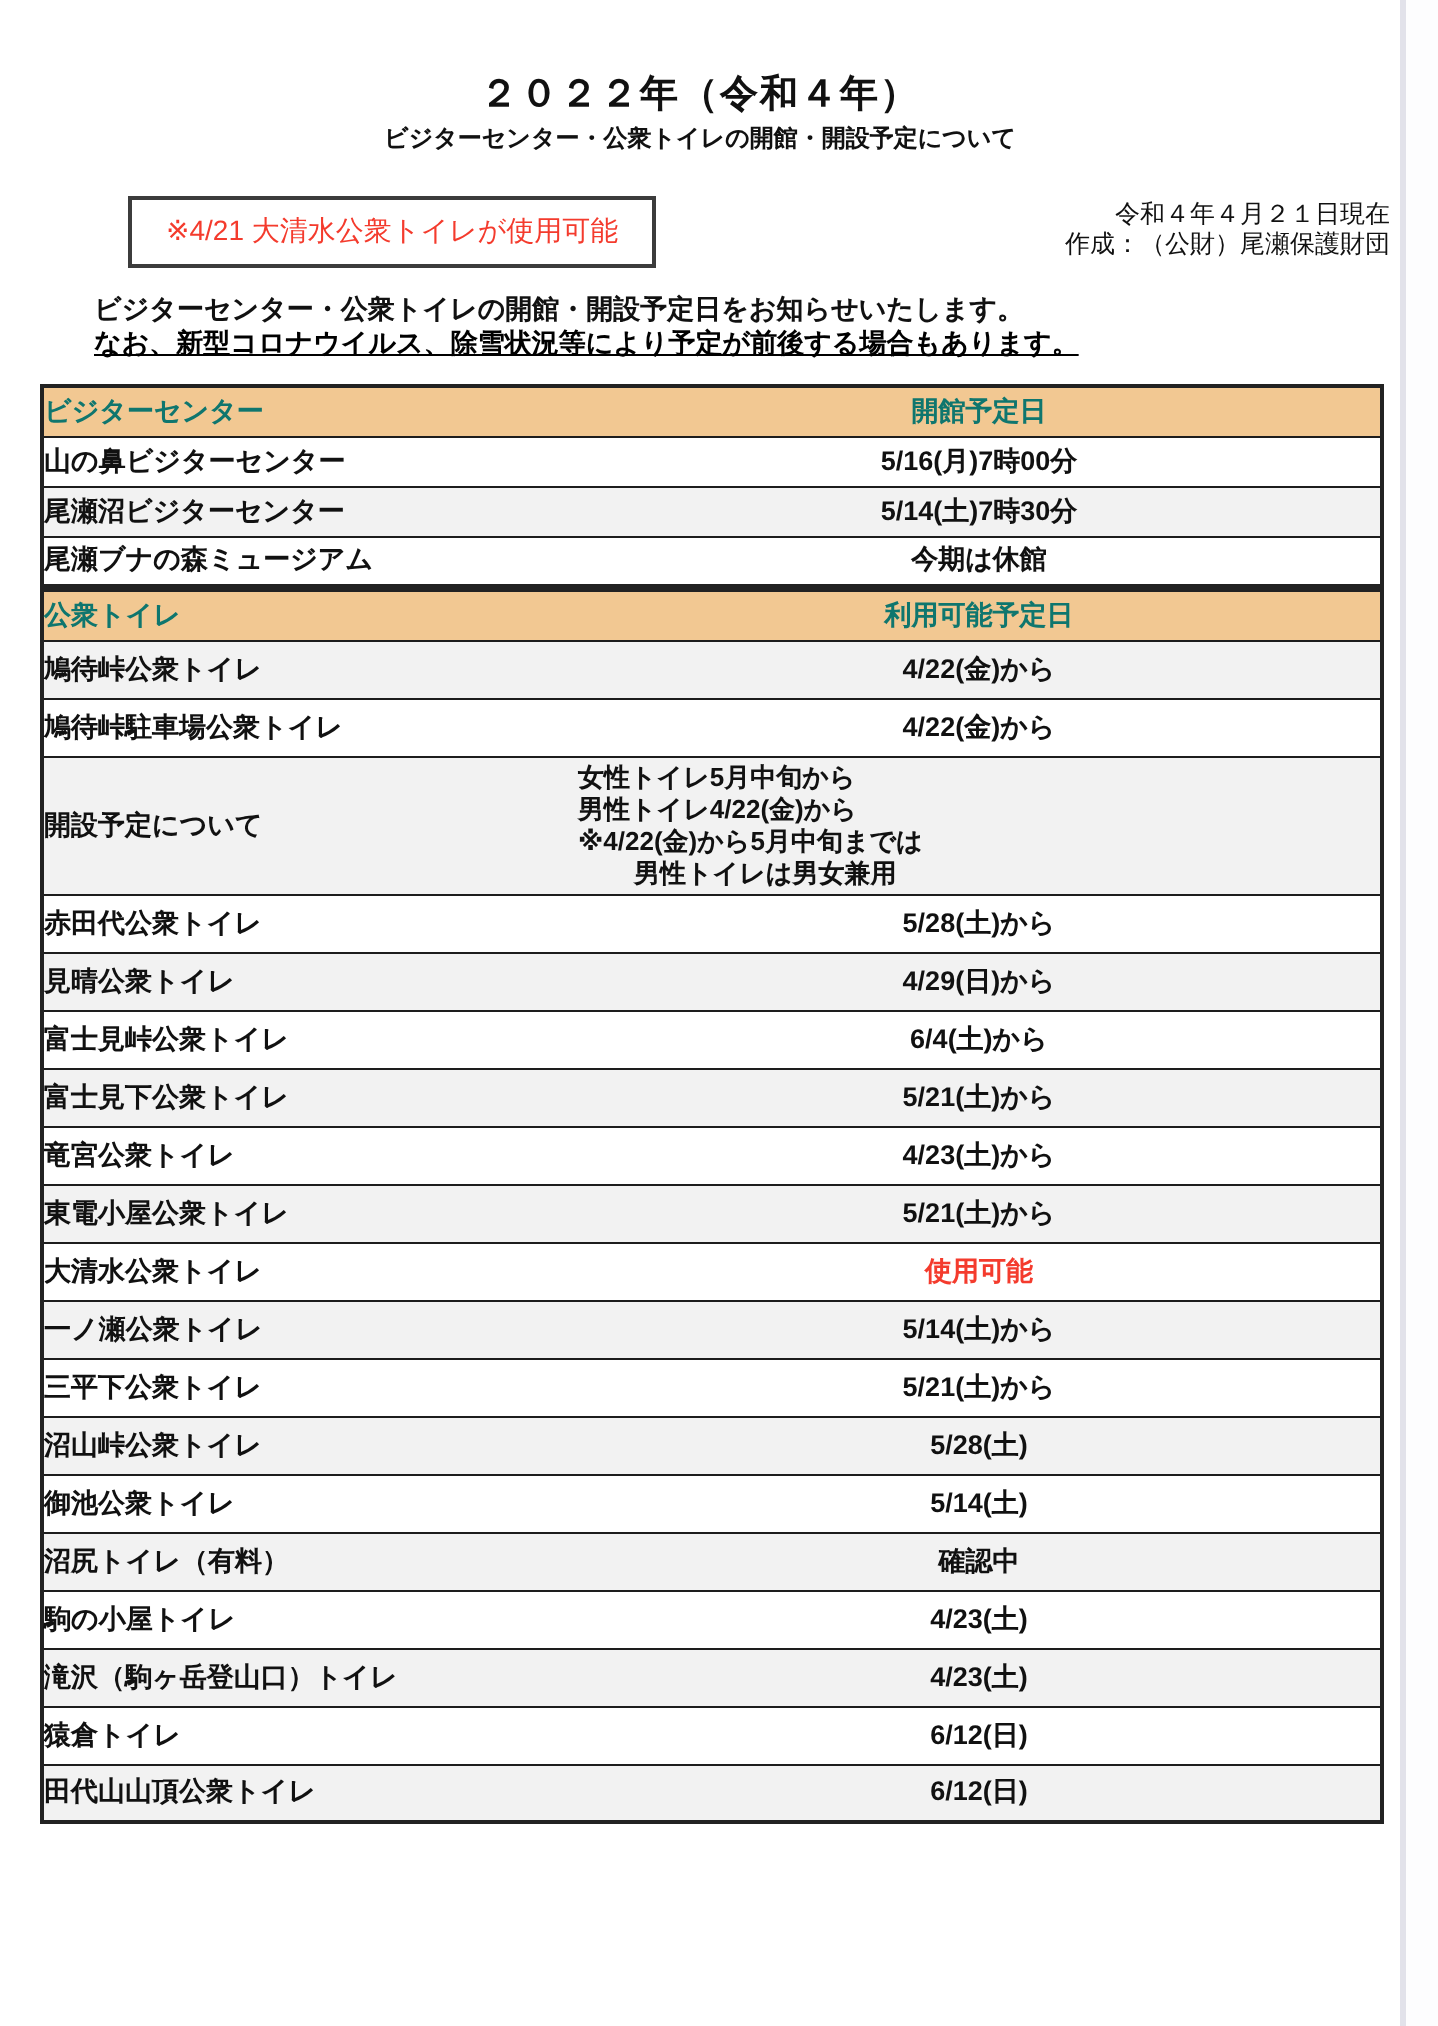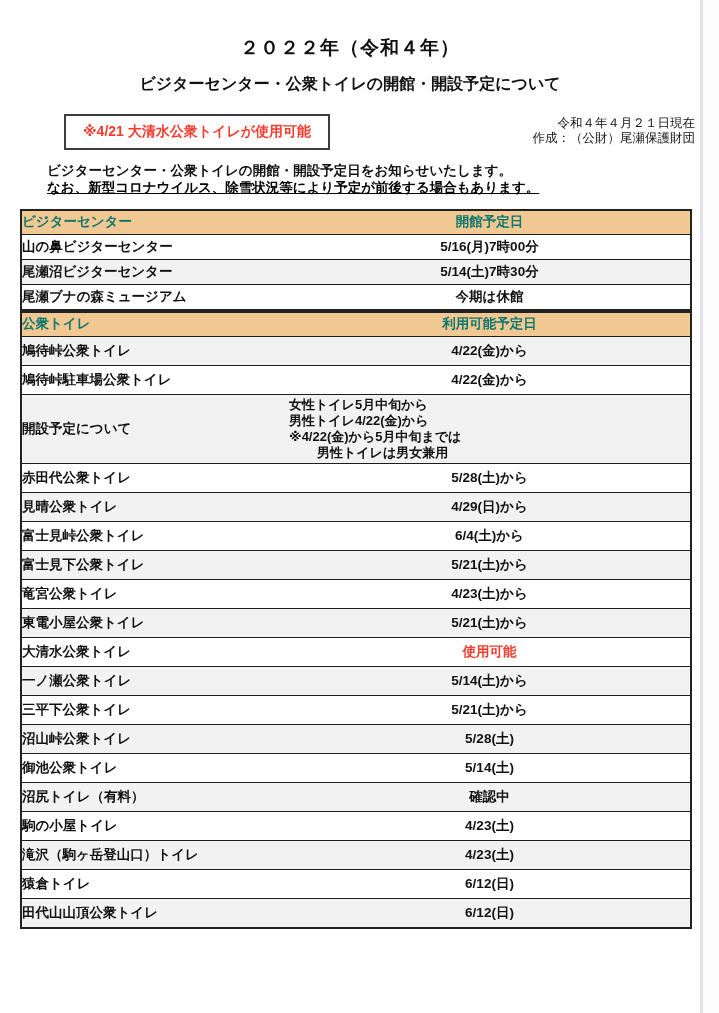--- a/index.html
+++ b/index.html
@@ -23,31 +23,31 @@
     background:#e2e2ea;
   }
   .scroll-gutter {
     position:absolute; left:703px; top:0;
     width:16px; height:1013px;
     background:#fdfdfe;
   }
 
   .title-block { text-align:center; padding-top:37px; font-weight:700; line-height:1.15; }
   .title-line1 { font-size:19px; letter-spacing:1px; }
-  .title-line2 { font-size:16px; margin-top:16px; }
+  .title-line2 { font-size:12px; margin-top:4px; }
 
   .meta-row {
     display:flex; justify-content:space-between; align-items:flex-start;
     margin:21px 5px 0 64px;
   }
   .notice-box {
     border:2px solid #3c3c3c;
     background:#fff;
     color:#f43b2d;
-    font-weight:700;
+    font-weight:400;
     font-size:14px;
     padding:7px 17px;
     white-space:nowrap;
   }
   .date-block {
     text-align:right;
     font-size:12.5px;
     font-weight:500;
     line-height:1.22;
     padding-top:2px;

